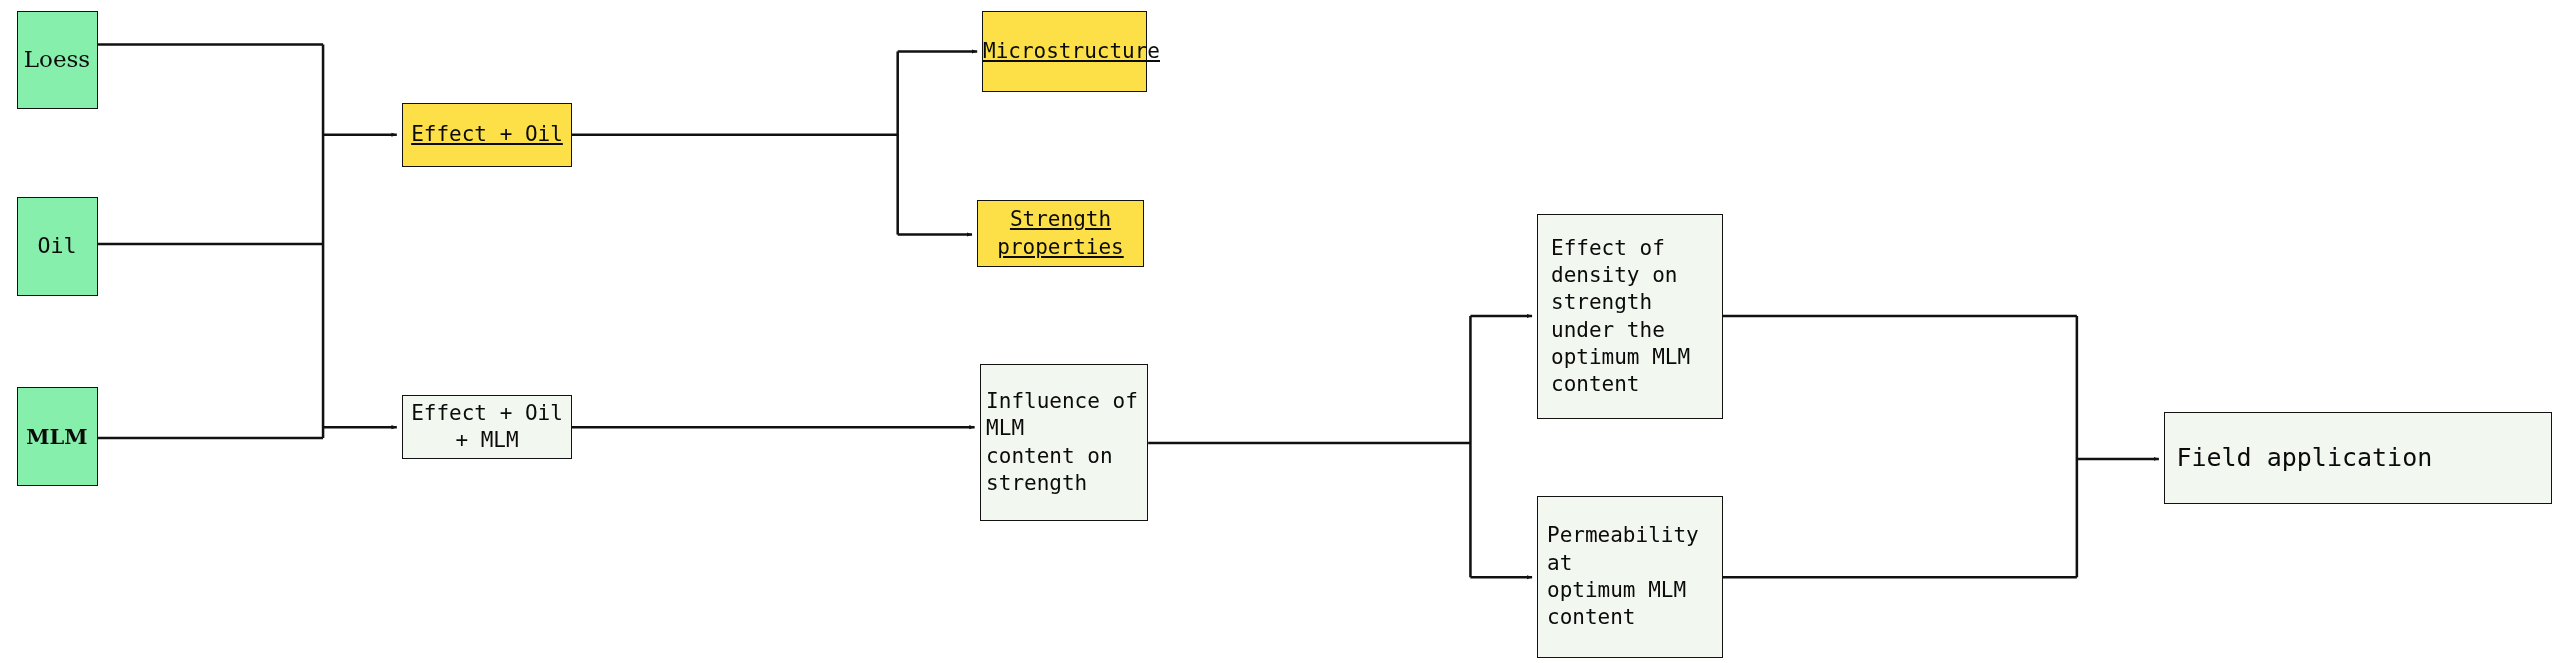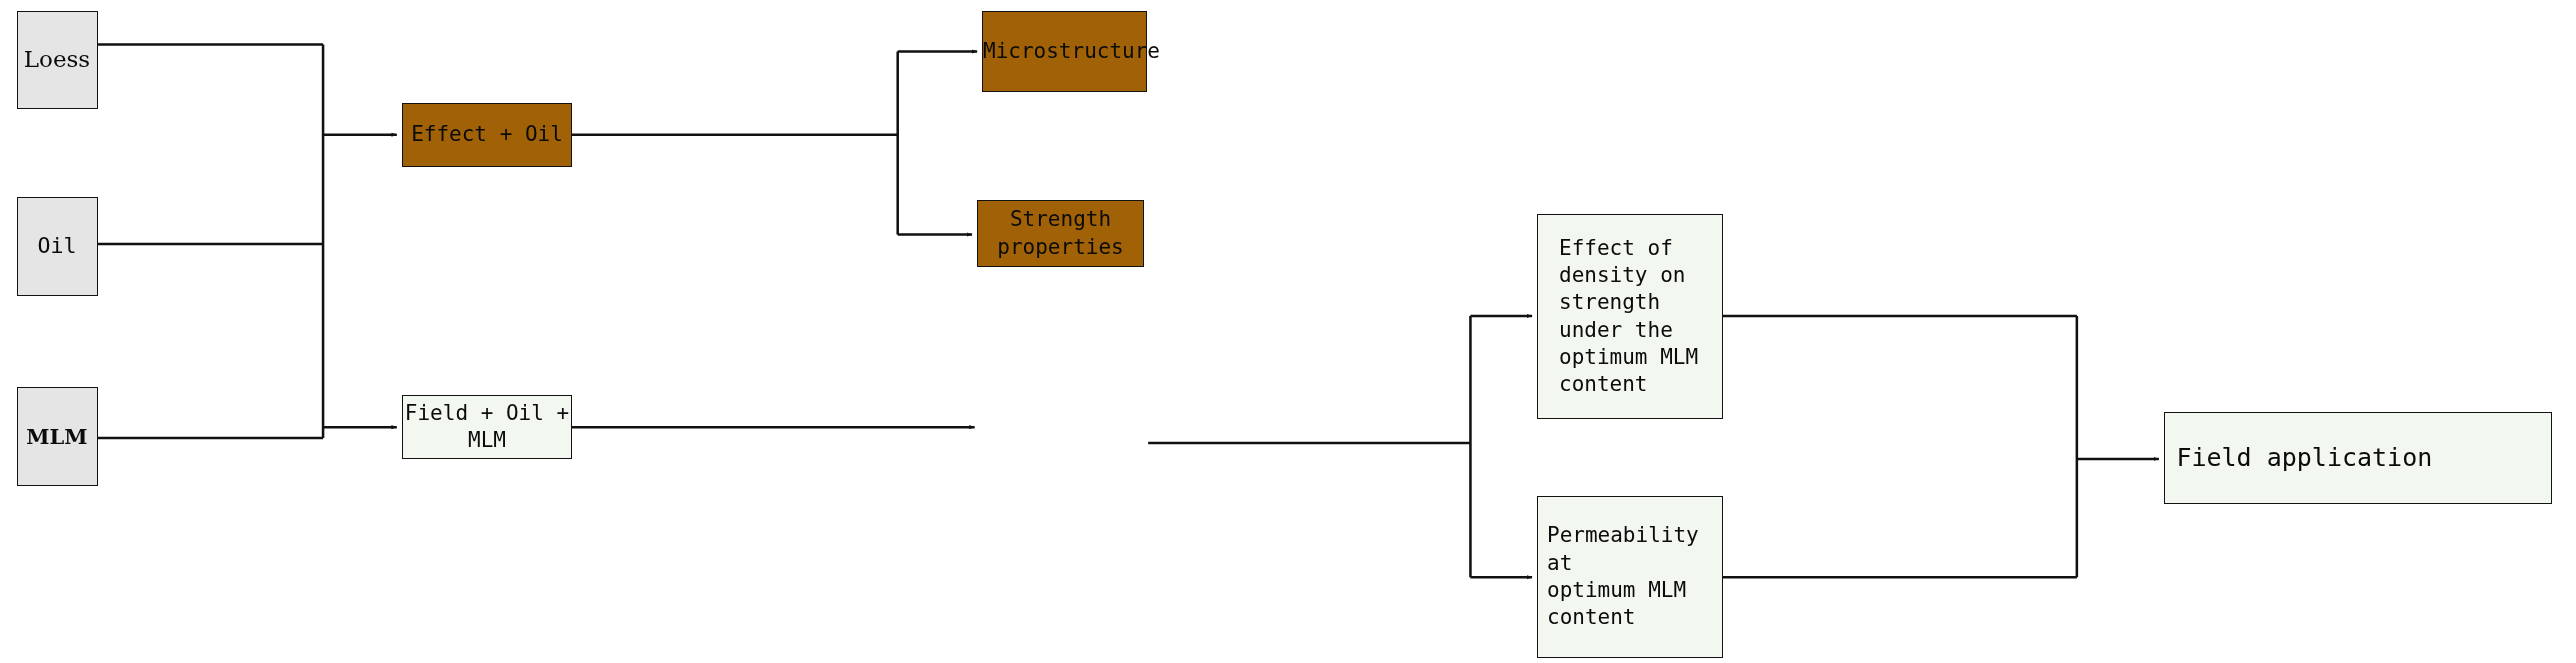--- a/index.html
+++ b/index.html
@@ -34,22 +34,22 @@
     font-family: "DejaVu Sans Mono", "Liberation Mono", monospace;
     font-weight: 400;
     letter-spacing: 0px;
     line-height: 1.30;
     white-space: pre-line;
   }
   .node.center { justify-content: center; text-align: center; }
   .node.left   { justify-content: flex-start; text-align: left; }
 
   
-  .fill-blue  { background: #e5e5e5; }
-  .fill-steel { background: #a16207; }
+  .fill-blue  { background: #86efac; }
+  .fill-steel { background: #fde047; text-decoration: underline; }
   .fill-mint  { background: #f2f7f0; }
 
   
   .src-serif {
     font-family: "DejaVu Serif", "Liberation Serif", serif;
   }
   .src-bold-serif {
     font-family: "DejaVu Serif", "Liberation Serif", serif;
     font-weight: 700;
   }
@@ -115,33 +115,37 @@
 
   <div class="node center fill-blue src-bold-serif" style="left:16.5px; top:387px; width:81px; height:99px; font-size:21px;">
     <span style="width:100%">MLM</span>
   </div>
 
   <div class="node center fill-steel" style="left:402px; top:103px; width:170px; height:64px; font-size:21px;">
     <span style="width:100%">Effect + Oil</span>
   </div>
 
   <div class="node center fill-mint" style="left:402px; top:395px; width:170px; height:64px; font-size:21px;">
-    <span style="width:100%">Field + Oil + MLM</span>
+    <span style="width:100%">Effect + Oil + MLM</span>
   </div>
 
   <div class="node center fill-steel" style="left:982px; top:10.8px; width:165px; height:81px; font-size:21px;">
     <span style="width:100%">Microstructure</span>
   </div>
 
   <div class="node center fill-steel" style="left:977px; top:200px; width:167px; height:67px; font-size:21px;">
     <span style="width:100%">Strength properties</span>
   </div>
 
+  <div class="node left fill-mint" style="left:980px; top:364px; width:168px; height:157px; font-size:21px; padding:0 0 0 5.1px;">
+    <span style="width:100%">Influence of MLM
+content on strength</span>
+  </div>
 
-  <div class="node left fill-mint" style="left:1537px; top:214px; width:186px; height:205px; font-size:21px; padding:0 0 0 21px;">
+  <div class="node left fill-mint" style="left:1537px; top:214px; width:186px; height:205px; font-size:21px; padding:0 0 0 13px;">
     <span style="width:100%">Effect of density on
 strength under the
 optimum MLM content</span>
   </div>
 
   <div class="node left fill-mint" style="left:1537px; top:496px; width:186px; height:162px; font-size:21px; padding:0 0 0 9px;">
     <span style="width:100%">Permeability at
 optimum MLM content</span>
   </div>
 

